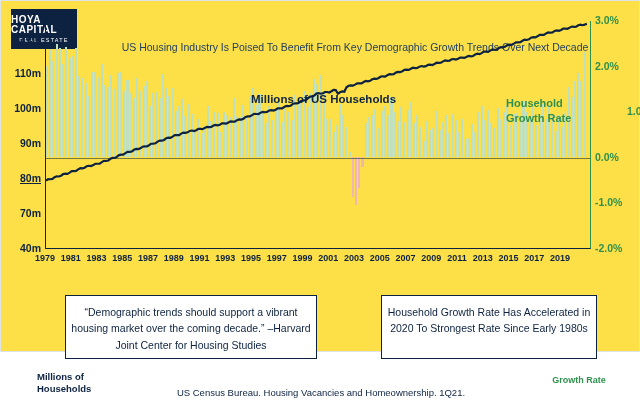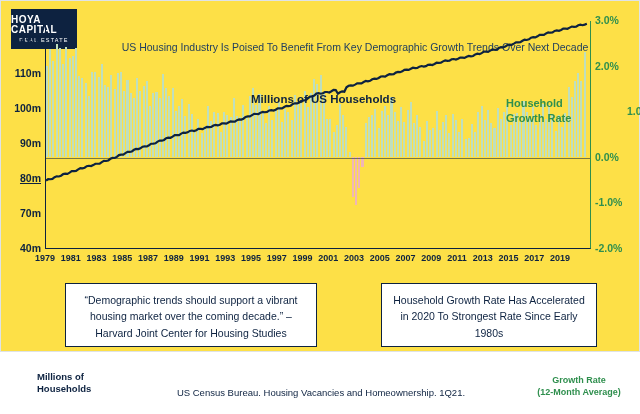--- a/index.html
+++ b/index.html
@@ -68,21 +68,21 @@
     position:absolute;left:250px;top:92px;color:#0d2240;
     font-size:11.5px;font-weight:bold;
   }
   .ann-growth{
     position:absolute;left:505px;top:95px;color:#2f8f4e;
     font-size:11px;font-weight:bold;line-height:1.35;text-align:left;
   }
   .callout{
     position:absolute;border:1px solid #0d2240;color:#0d2240;
     text-align:center;font-size:10.5px;line-height:1.55;
-    padding:8px 6px;box-sizing:border-box;background:#ffffff;
+    padding:8px 0;box-sizing:border-box;background:#ffffff;margin-top:12px;
   }
   .callout.left{left:64px;top:282px;width:252px;height:64px;}
   .callout.right{left:380px;top:282px;width:216px;height:64px;}
   .footnote{
     position:absolute;left:120px;top:386px;width:400px;text-align:center;
     color:#0d2240;font-size:9.5px;
   }
   .corner-left{
     position:absolute;left:36px;top:370px;color:#0d2240;
     font-size:9.5px;font-weight:bold;line-height:1.3;
@@ -332,16 +332,15 @@
   <div class="callout right">Household Growth Rate Has Accelerated in 2020 To Strongest Rate Since Early 1980s</div>
 
   <div class="footnote">US Census Bureau. Housing Vacancies and Homeownership. 1Q21.</div>
 
   <div class="corner-left">
     <div>Millions of</div>
     <div>Households</div>
   </div>
   <div class="corner-right">
     <div>Growth Rate</div>
-    <div>(12-Month Average)</div>
   </div>
 
 </div>
 
 </body></html>

